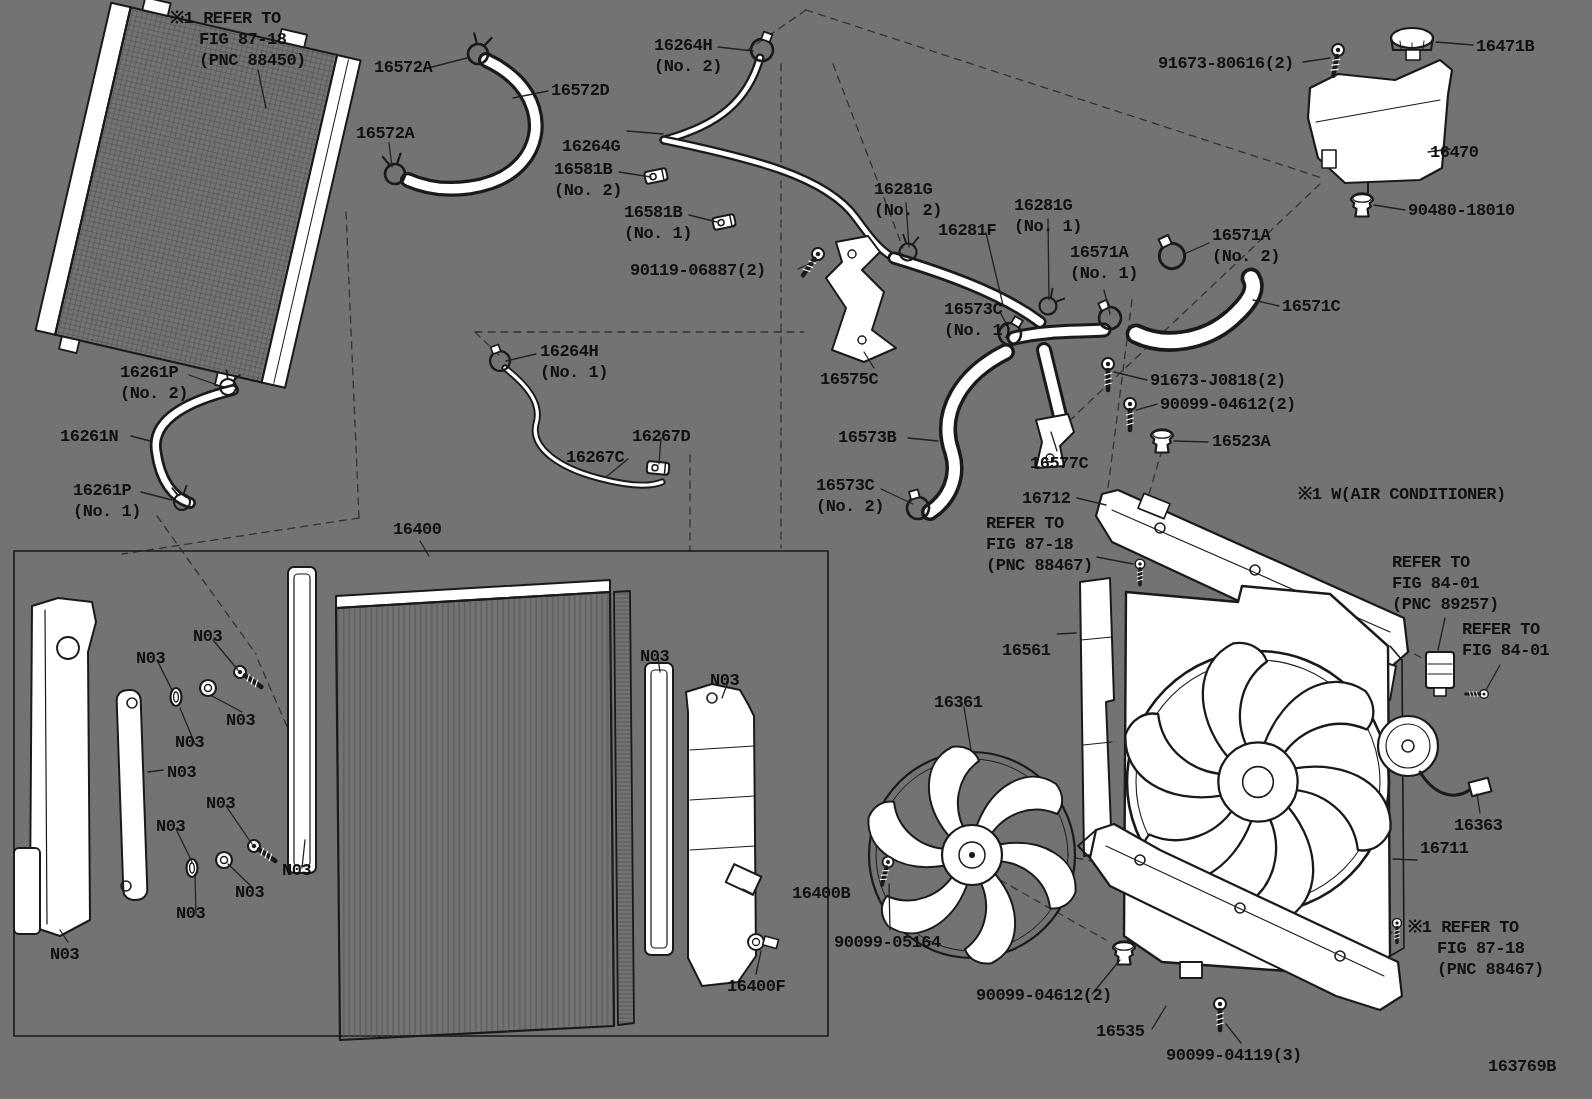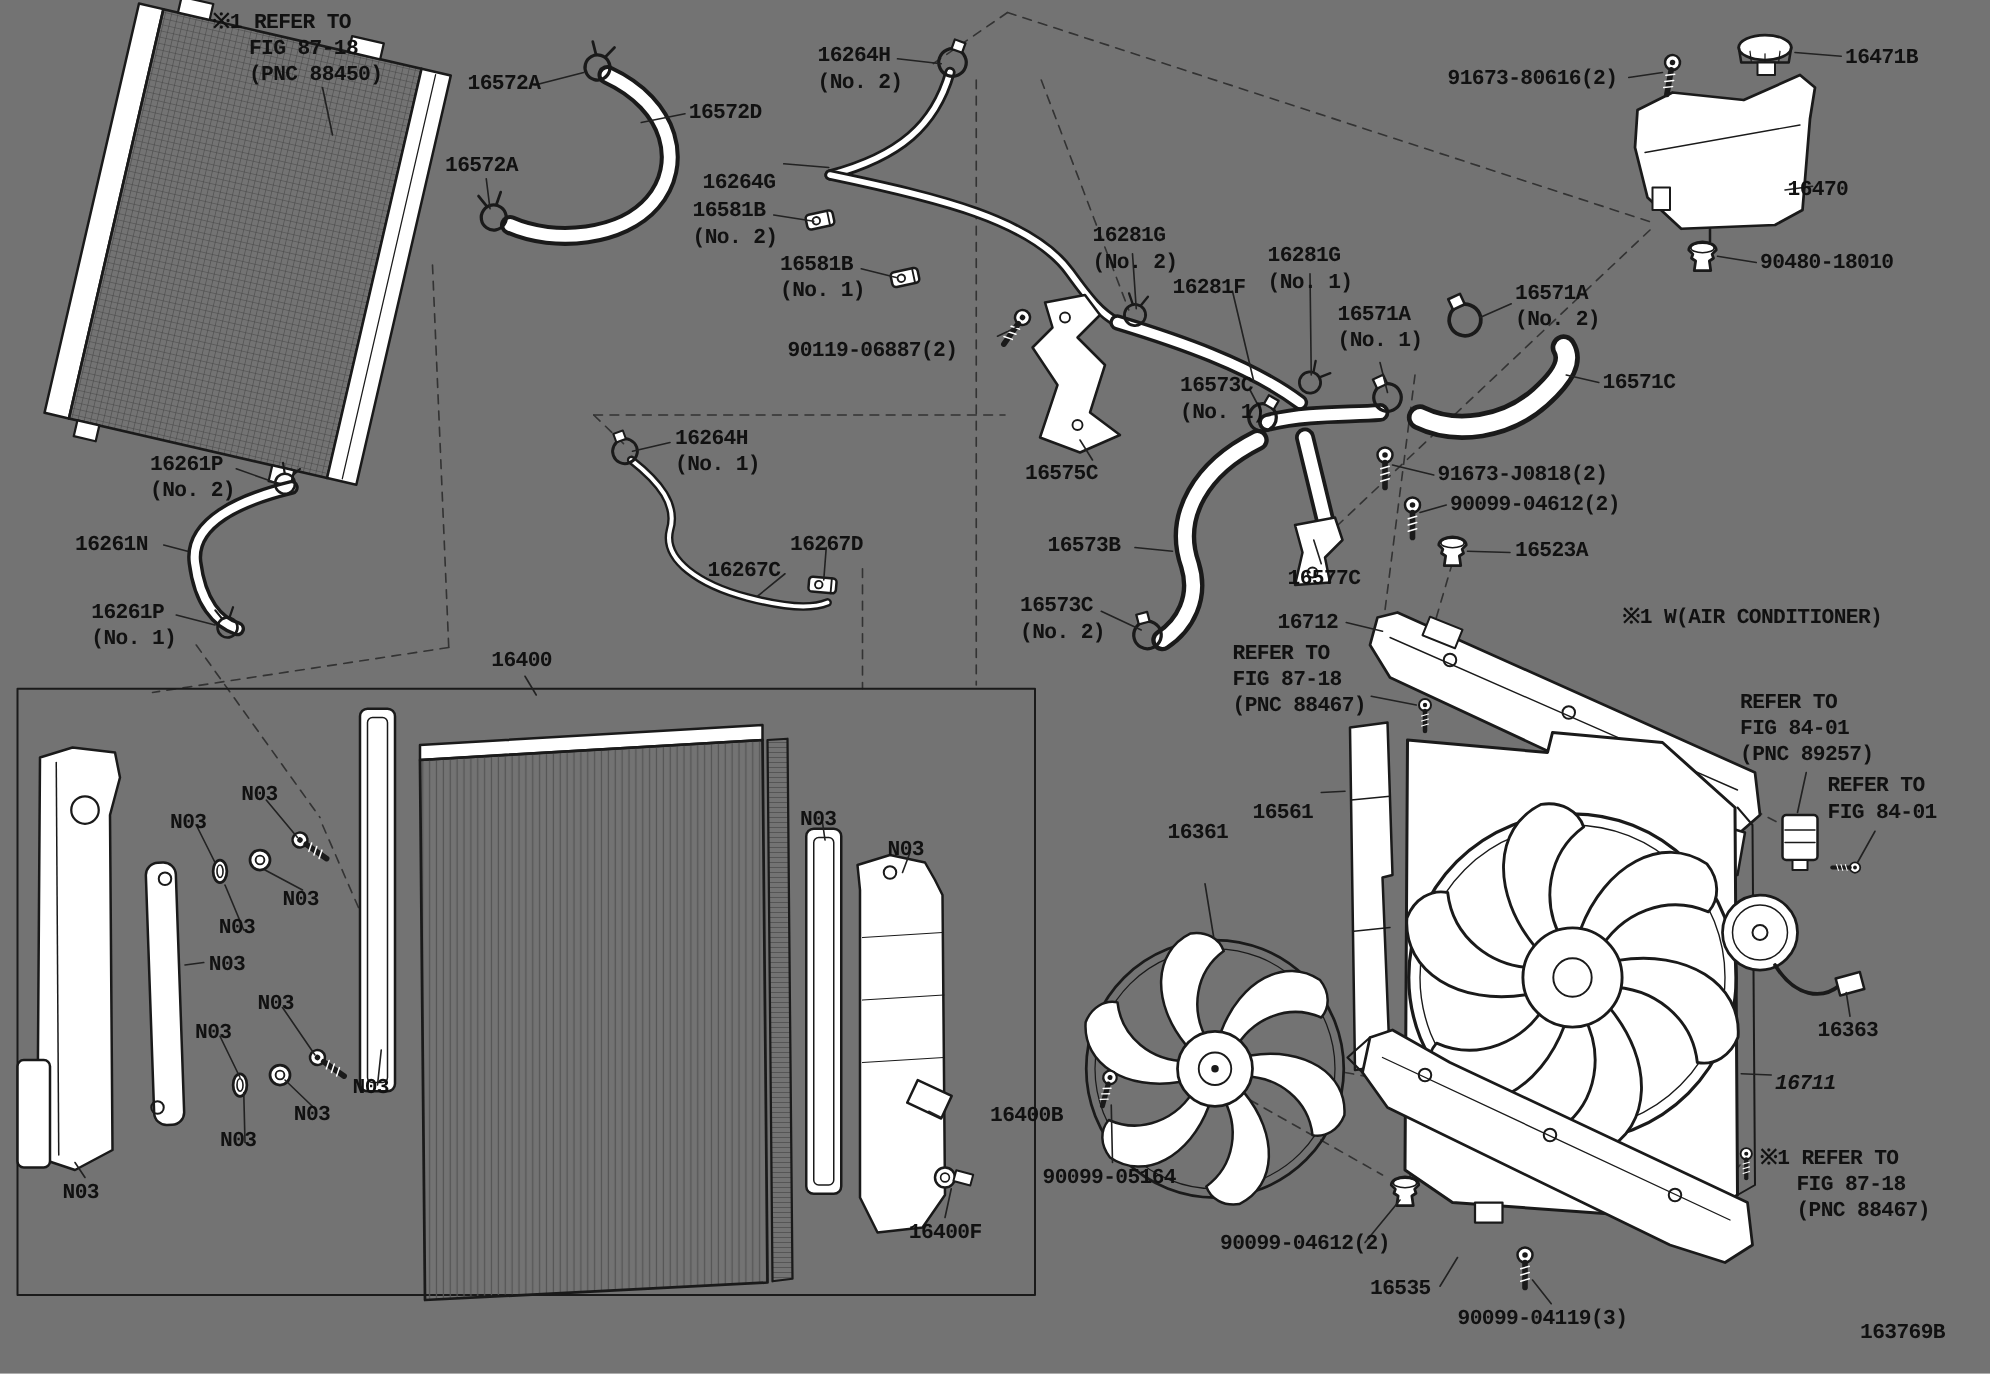--- a/index.html
+++ b/index.html
@@ -398,21 +398,21 @@
       <div class="lbl" style="left: 874px; top: 179px;"><div>16281G</div><div>(No. 2)</div></div>
       <div class="lbl" style="left: 1014px; top: 195px;"><div>16281G</div><div>(No. 1)</div></div>
       <div class="lbl" style="left: 938px; top: 220px;"><div>16281F</div></div>
       <div class="lbl" style="left: 1158px; top: 53px;"><div>91673-80616(2)</div></div>
       <div class="lbl" style="left: 1476px; top: 36px;"><div>16471B</div></div>
       <div class="lbl" style="left: 1430px; top: 142px;"><div>16470</div></div>
       <div class="lbl" style="left: 1408px; top: 200px;"><div>90480-18010</div></div>
       <div class="lbl" style="left: 1070px; top: 242px;"><div>16571A</div><div>(No. 1)</div></div>
       <div class="lbl" style="left: 1212px; top: 225px;"><div>16571A</div><div>(No. 2)</div></div>
       <div class="lbl" style="left: 1282px; top: 296px;"><div>16571C</div></div>
-      <div class="lbl" style="left: 630px; top: 260px; margin-top: 11px;"><div>90119-06887(2)</div></div>
+      <div class="lbl" style="left: 630px; top: 260px;"><div>90119-06887(2)</div></div>
       <div class="lbl" style="left: 944px; top: 299px;"><div>16573C</div><div>(No. 1)</div></div>
       <div class="lbl" style="left: 540px; top: 341px;"><div>16264H</div><div>(No. 1)</div></div>
       <div class="lbl" style="left: 820px; top: 369px;"><div>16575C</div></div>
       <div class="lbl" style="left: 1150px; top: 370px;"><div>91673-J0818(2)</div></div>
       <div class="lbl" style="left: 1160px; top: 394px;"><div>90099-04612(2)</div></div>
       <div class="lbl" style="left: 1212px; top: 431px;"><div>16523A</div></div>
       <div class="lbl" style="left: 632px; top: 426px;"><div>16267D</div></div>
       <div class="lbl" style="left: 566px; top: 447px;"><div>16267C</div></div>
       <div class="lbl" style="left: 838px; top: 427px;"><div>16573B</div></div>
       <div class="lbl" style="left: 1030px; top: 453px;"><div>16577C</div></div>
@@ -420,23 +420,23 @@
       <div class="lbl" style="left: 1022px; top: 488px;"><div>16712</div></div>
       <div class="lbl" style="left: 986px; top: 513px;"><div>REFER TO</div><div>FIG 87-18</div><div>(PNC 88467)</div></div>
       <div class="lbl" style="left: 1298px; top: 484px;"><div>※1 W(AIR CONDITIONER)</div></div>
       <div class="lbl" style="left: 1392px; top: 552px;"><div>REFER TO</div><div>FIG 84-01</div><div>(PNC 89257)</div></div>
       <div class="lbl" style="left: 1462px; top: 619px;"><div>REFER TO</div><div>FIG 84-01</div></div>
       <div class="lbl" style="left: 120px; top: 362px;"><div>16261P</div><div>(No. 2)</div></div>
       <div class="lbl" style="left: 60px; top: 426px; text-align: right;"><div>16261N</div></div>
       <div class="lbl" style="left: 73px; top: 480px;"><div>16261P</div><div>(No. 1)</div></div>
       <div class="lbl" style="left: 393px; top: 519px;"><div>16400</div></div>
       <div class="lbl" style="left: 1002px; top: 624px; margin-top: 16px;"><div>16561</div></div>
-      <div class="lbl" style="left: 934px; top: 656px;"><div>16361</div></div>
+      <div class="lbl" style="left: 934px; top: 692px;"><div>16361</div></div>
       <div class="lbl" style="left: 1454px; top: 815px;"><div>16363</div></div>
-      <div class="lbl" style="left: 1420px; top: 857px; font-style: italic;"><div>16711</div></div>
+      <div class="lbl" style="left: 1420px; top: 838px;"><div>16711</div></div>
       <div class="lbl" style="left: 792px; top: 883px;"><div>16400B</div></div>
       <div class="lbl" style="left: 727px; top: 976px;"><div>16400F</div></div>
       <div class="lbl" style="left: 834px; top: 932px;"><div>90099-05164</div></div>
       <div class="lbl" style="left: 976px; top: 985px;"><div>90099-04612(2)</div></div>
       <div class="lbl" style="left: 1096px; top: 1021px;"><div>16535</div></div>
       <div class="lbl" style="left: 1166px; top: 1045px;"><div>90099-04119(3)</div></div>
       <div class="lbl" style="left: 1408px; top: 917px;"><div>※1 REFER TO</div><div>   FIG 87-18</div><div>   (PNC 88467)</div></div>
       <div class="lbl" style="left: 193px; top: 626px;"><div>N03</div></div>
       <div class="lbl" style="left: 136px; top: 648px;"><div>N03</div></div>
       <div class="lbl" style="left: 226px; top: 710px;"><div>N03</div></div>

